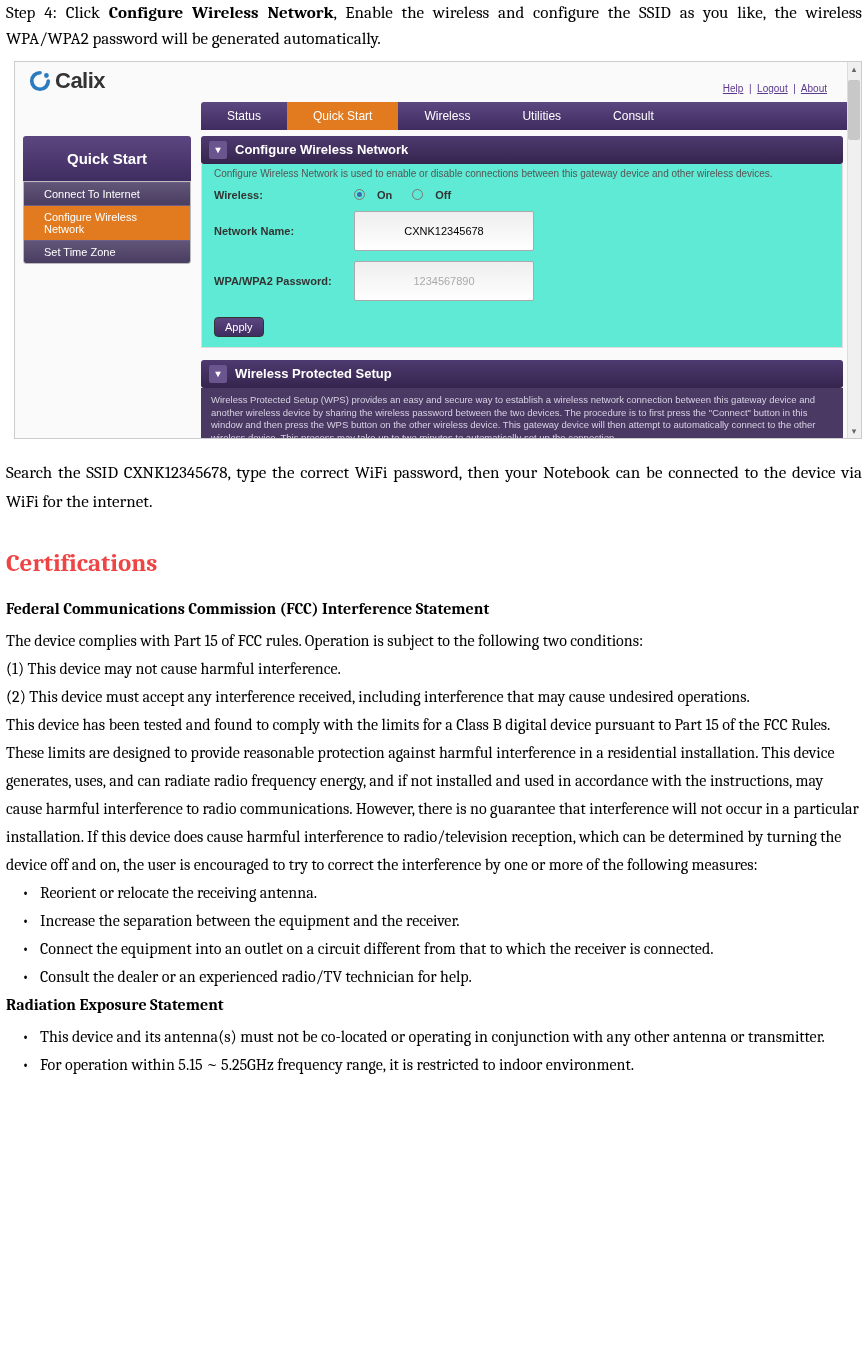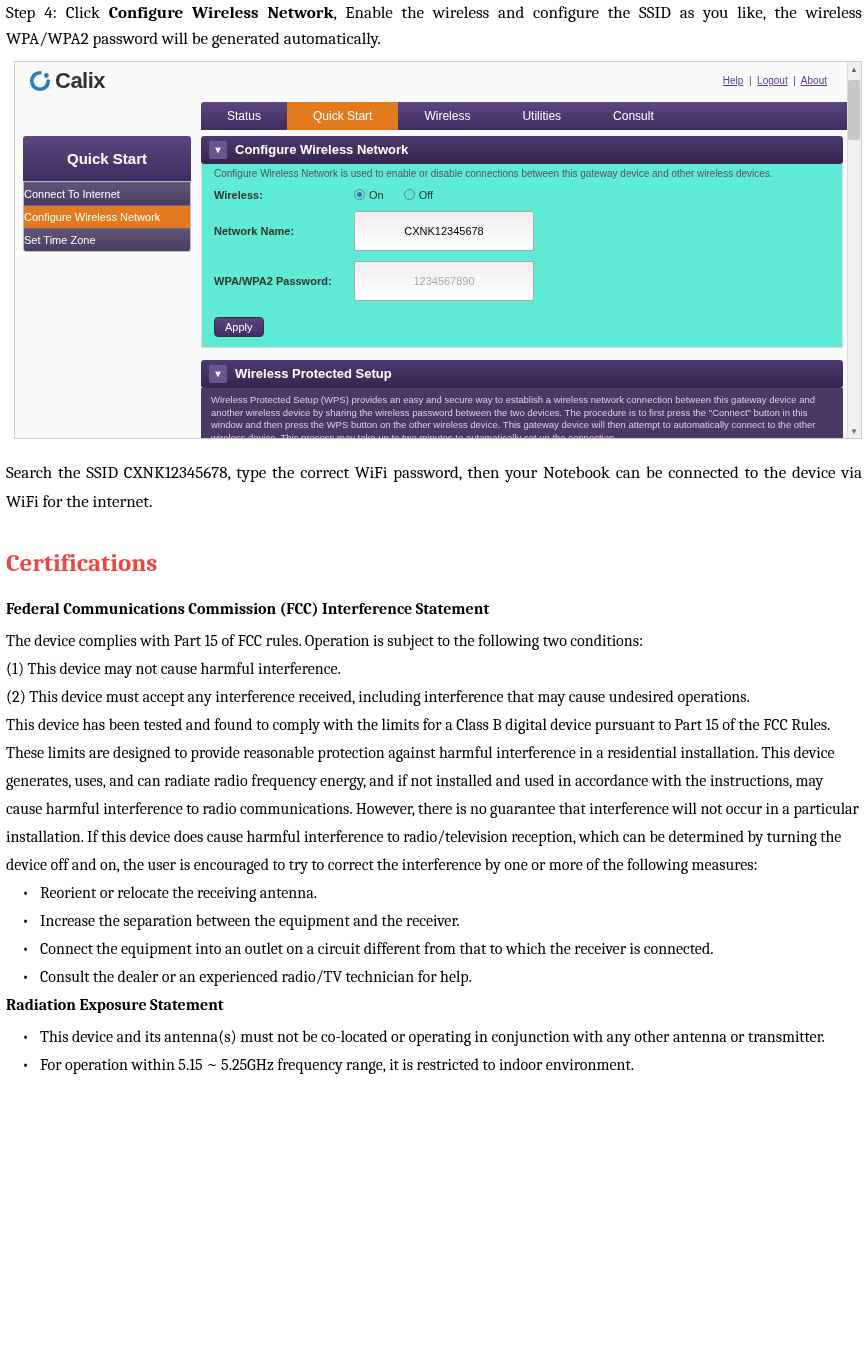--- a/index.html
+++ b/index.html
@@ -4,44 +4,44 @@
   <style>
     * { margin: 0; padding: 0; box-sizing: border-box; }
     body { font-family: Cambria, Georgia, serif; width: 868px; background: #fff; color: #000; }
     .doc { padding: 0 6px; }
     .step { font-size: 17px; line-height: 1.55; text-align: justify; margin-bottom: 8px; }
     .step .bold { font-weight: bold; }
     .screenshot { border: 1px solid #ccc; background: #fafafa; position: relative; margin: 2px 0 20px 8px; height: 378px; overflow: hidden; font-family: Arial, sans-serif; }
     .scroll-track { position: absolute; right: 0; top: 0; bottom: 0; width: 14px; background: #f0f0f0; border-left: 1px solid #ddd; }
     .scroll-thumb { position: absolute; right: 1px; top: 18px; width: 12px; height: 60px; background: #c8c8c8; border-radius: 2px; }
     .scroll-arrow { position: absolute; right: 0; width: 14px; height: 14px; font-size: 9px; text-align: center; line-height: 14px; color: #666; }
-    .sc-header { display: flex; align-items: center; padding: 6px 14px 4px; }
+    .sc-header { display: flex; align-items: flex-end; padding: 6px 14px 4px; }
     .logo { display: flex; align-items: center; gap: 4px; }
     .logo-mark { width: 22px; height: 22px; }
     .logo-text { font-size: 22px; font-weight: 600; color: #333; letter-spacing: -0.5px; }
     .toplinks { margin-left: auto; margin-right: 20px; font-size: 10px; color: #5b3a8e; }
     .toplinks span { text-decoration: underline; cursor: pointer; }
     .main-nav { background: linear-gradient(#5c4680, #3f2c60); height: 28px; display: flex; margin: 0 8px 0 186px; border-radius: 3px 3px 0 0; }
     .main-nav-wrap { margin-top: 4px; }
     .nav-item { color: #fff; font-size: 12px; padding: 0 26px; line-height: 28px; cursor: pointer; }
     .nav-item.active { background: #e27b1f; }
     .body-row { display: flex; padding: 6px 18px 0 8px; gap: 10px; }
     .sidebar { width: 168px; }
     .sidebar-title { background: linear-gradient(#5c4680, #3f2c60); color: #fff; font-weight: bold; font-size: 15px; text-align: center; padding: 14px 0; border-radius: 3px 3px 0 0; }
     .sidebar-items { border: 1px solid #bbb; border-radius: 0 0 3px 3px; overflow: hidden; }
-    .sb-item { background: linear-gradient(#615577, #4a3d62); color: #fff; font-size: 11px; padding: 5px 0; border-top: 1px solid #6d5f88; cursor: pointer; }
+    .sb-item { background: linear-gradient(#615577, #4a3d62); color: #fff; font-size: 11px; padding: 5px 20px; border-top: 1px solid #6d5f88; cursor: pointer; }
     .sb-item.active { background: #e27b1f; }
     .content { flex: 1; }
     .panel-hdr { background: linear-gradient(#4e3a70, #35244d); color: #fff; font-weight: bold; font-size: 13px; padding: 5px 8px; border-radius: 3px; display: flex; align-items: center; gap: 8px; }
     .chev { width: 18px; height: 18px; background: #6a558f; border-radius: 2px; display: flex; align-items: center; justify-content: center; font-size: 10px; }
     .panel-body { background: #5eead4; border: 1px solid #ddd; border-top: none; padding: 4px 12px 10px; font-size: 10px; color: #333; }
     .panel-desc { font-size: 10px; color: #555; margin-bottom: 10px; }
     .form-row { display: flex; align-items: center; margin: 10px 0; font-size: 11px; }
     .form-label { width: 140px; font-weight: bold; }
-    .radio-box { display: flex; align-items: center; gap: 4px; margin-right: 20px; }
+    .radio-box { display: flex; align-items: center; gap: 12px; margin-right: 20px; font-weight: bold; }
     .radio-dot { width: 11px; height: 11px; border: 1px solid #777; border-radius: 50%; display: inline-flex; align-items: center; justify-content: center; }
     .radio-dot.checked::after { content: ''; width: 5px; height: 5px; background: #3a6db5; border-radius: 50%; }
     .text-input { width: 180px; height: 40px; border: 1px solid #aaa; border-radius: 2px; text-align: center; font-size: 11px; background: linear-gradient(#eee, #fff); }
     .text-input.pw { color: #aaa; }
     .apply-btn { background: linear-gradient(#5c4680, #3f2c60); color: #fff; border: 1px solid #333; border-radius: 4px; padding: 3px 10px; font-size: 11px; cursor: pointer; margin-top: 6px; }
     .panel2-hdr { margin-top: 12px; }
     .panel2-body { background: #4a3a63; color: #d8d1e4; font-size: 9.5px; line-height: 1.35; padding: 6px 10px; }
     .after-ss { font-size: 17px; line-height: 1.7; text-align: justify; margin: 12px 0 32px; }
     .section-title { font-family: Cambria, Georgia, serif; font-weight: bold; font-size: 25px; color: #ef4444; margin: 16px 0 18px; }
     .sub-bold { font-weight: bold; font-size: 16px; margin-bottom: 4px; }

